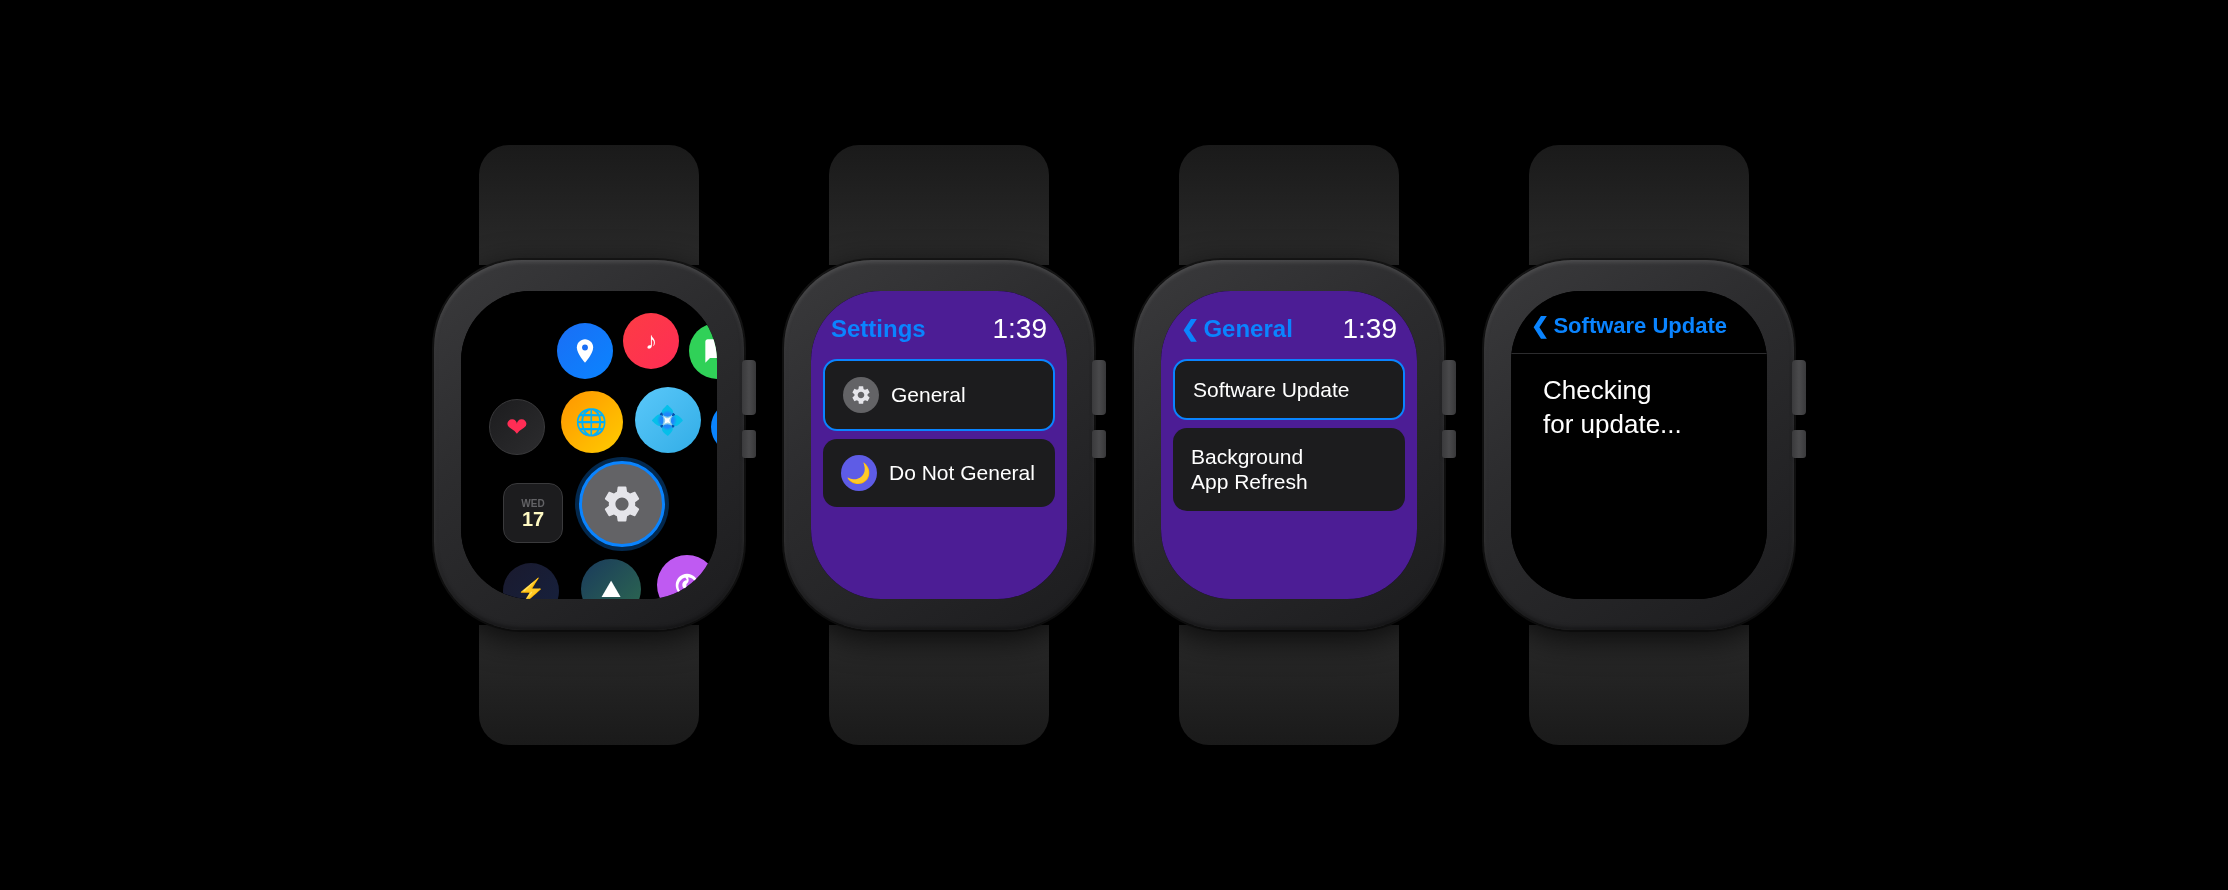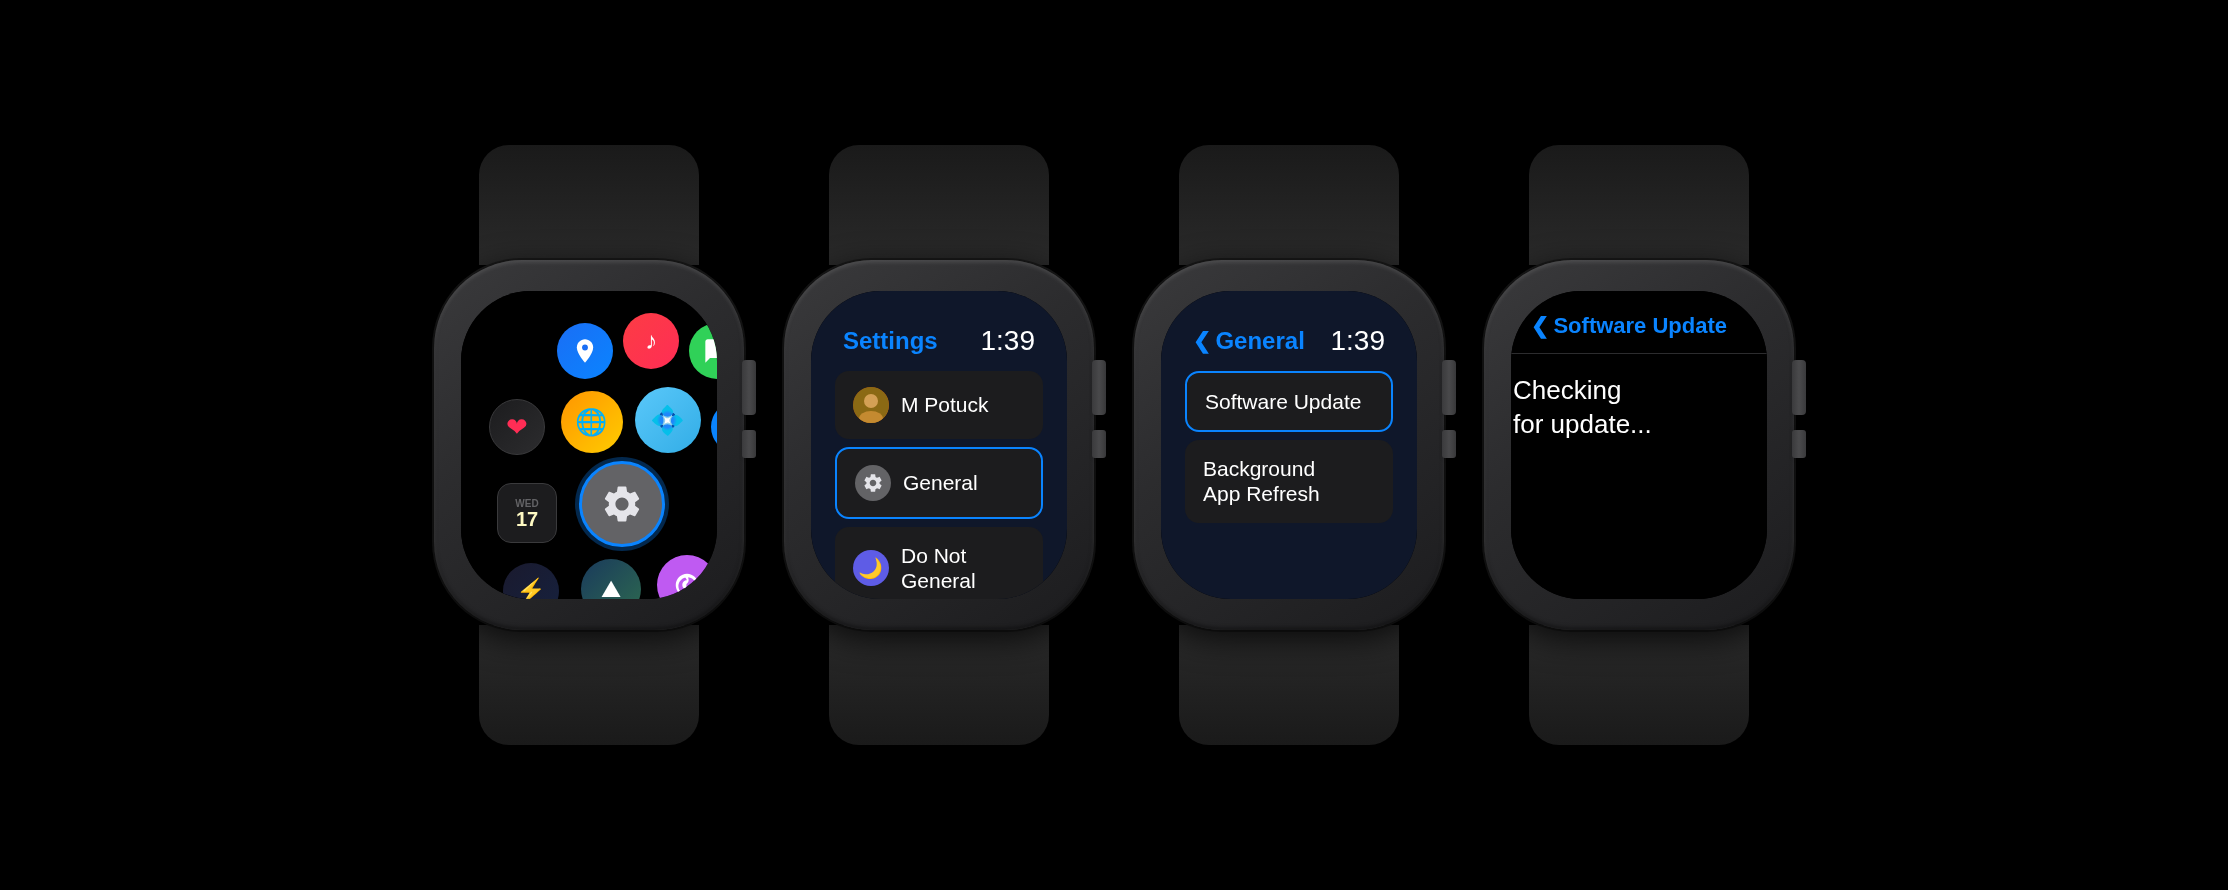--- a/index.html
+++ b/index.html
@@ -101,22 +101,22 @@
       display: flex;
       align-items: center;
       justify-content: center;
       font-size: 22px;
     }
 
     
     .list-screen {
       width: 100%;
       height: 100%;
-      background: #0f172a;
-      padding: 12px;
+      background: #4c1d95;
+      padding: 0;
       overflow: hidden;
     }
 
     .screen-header {
       display: flex;
       justify-content: space-between;
       align-items: center;
       padding: 22px 20px 14px 20px;
     }
 
@@ -200,21 +200,21 @@
       background: #000;
       overflow: hidden;
     }
 
     .update-header {
       border-bottom: 1px solid #2c2c2e;
       padding: 22px 20px 14px 20px;
     }
 
     .update-content {
-      padding: 20px 2px;
+      padding: 20px 32px;
     }
 
     .update-text {
       color: #fff;
       font-size: 26px;
       font-weight: 300;
       line-height: 1.3;
     }
 
     
@@ -277,21 +277,21 @@
         </div>
 
         <div class="app-icon" style="width:66px;height:66px;left:174px;top:96px;background:linear-gradient(135deg,#5ac8fa,#32ade6);">
           <span style="font-size:28px;">💠</span>
         </div>
 
         <div class="app-icon" style="width:52px;height:52px;left:250px;top:110px;background:#0a84ff;">
           
         </div>
 
-        <div class="app-icon" style="width:60px;height:60px;left:36px;top:192px;background:#1c1c1e;border:1px solid #3a3a3c;flex-direction:column;border-radius:14px;">
+        <div class="app-icon" style="width:60px;height:60px;left:42px;top:192px;background:#1c1c1e;border:1px solid #3a3a3c;flex-direction:column;border-radius:14px;">
           <span style="color:#636366;font-size:10px;font-weight:600;text-transform:uppercase;">Wed</span>
           <span style="color:#fef9c3;font-size:20px;font-weight:700;line-height:1;">17</span>
         </div>
 
         <div style="position:absolute;width:86px;height:86px;left:118px;top:170px;background:#636366;border-radius:50%;display:flex;align-items:center;justify-content:center;border:3px solid #0a84ff;box-shadow:0 0 0 4px rgba(10,132,255,0.3);">
           <svg width="44" height="44" viewBox="0 0 24 24" fill="#e5e5ea">
               <path d="M19.14,12.94c0.04-0.3,0.06-0.61,0.06-0.94c0-0.32-0.02-0.64-0.07-0.94l2.03-1.58c0.18-0.14,0.23-0.41,0.12-0.61 l-1.92-3.32c-0.12-0.22-0.37-0.29-0.59-0.22l-2.39,0.96c-0.5-0.38-1.03-0.7-1.62-0.94L14.4,2.81c-0.04-0.24-0.24-0.41-0.48-0.41 h-3.84c-0.24,0-0.43,0.17-0.47,0.41L9.25,5.35C8.66,5.59,8.12,5.92,7.63,6.29L5.24,5.33c-0.22-0.08-0.47,0-0.59,0.22L2.74,8.87 C2.62,9.08,2.66,9.34,2.86,9.48l2.03,1.58C4.84,11.36,4.8,11.69,4.8,12s0.02,0.64,0.07,0.94l-2.03,1.58 c-0.18,0.14-0.23,0.41-0.12,0.61l1.92,3.32c0.12,0.22,0.37,0.29,0.59,0.22l2.39-0.96c0.5,0.38,1.03,0.7,1.62,0.94l0.36,2.54 c0.05,0.24,0.24,0.41,0.48,0.41h3.84c0.24,0,0.44-0.17,0.47-0.41l0.36-2.54c0.59-0.24,1.13-0.56,1.62-0.94l2.39,0.96 c0.22,0.08,0.47,0,0.59-0.22l1.92-3.32c0.12-0.22,0.07-0.47-0.12-0.61L19.14,12.94z M12,15.6c-1.98,0-3.6-1.62-3.6-3.6 s1.62-3.6,3.6-3.6s3.6,1.62,3.6,3.6S13.98,15.6,12,15.6z"></path>
             </svg>
         </div>
 
@@ -320,30 +320,20 @@
     <div class="crown"></div>
     <div class="button-side"></div>
     <div class="watch-screen">
       <div class="list-screen">
         <div class="screen-header">
           <span class="screen-title">Settings</span>
           <span class="screen-time">1:39</span>
         </div>
         <div class="list-items">
 
-          <div class="list-item">
-            <div class="avatar-circle">
-              <svg width="36" height="36" viewBox="0 0 36 36">
-                  <circle cx="18" cy="18" r="18" fill="#8B6914"></circle>
-                  <circle cx="18" cy="14" r="7" fill="#D4A055"></circle>
-                  <ellipse cx="18" cy="32" rx="12" ry="8" fill="#C48A30"></ellipse>
-                </svg>
-            </div>
-            <span class="list-item-text">M Potuck</span>
-          </div>
 
           <div class="list-item highlighted">
             <div class="list-item-icon gear">
               <svg width="22" height="22" viewBox="0 0 24 24" fill="#e5e5ea">
                   <path d="M19.14,12.94c0.04-0.3,0.06-0.61,0.06-0.94c0-0.32-0.02-0.64-0.07-0.94l2.03-1.58c0.18-0.14,0.23-0.41,0.12-0.61l-1.92-3.32c-0.12-0.22-0.37-0.29-0.59-0.22l-2.39,0.96c-0.5-0.38-1.03-0.7-1.62-0.94L14.4,2.81c-0.04-0.24-0.24-0.41-0.48-0.41h-3.84c-0.24,0-0.43,0.17-0.47,0.41L9.25,5.35C8.66,5.59,8.12,5.92,7.63,6.29L5.24,5.33c-0.22-0.08-0.47,0-0.59,0.22L2.74,8.87C2.62,9.08,2.66,9.34,2.86,9.48l2.03,1.58C4.84,11.36,4.8,11.69,4.8,12s0.02,0.64,0.07,0.94l-2.03,1.58c-0.18,0.14-0.23,0.41-0.12,0.61l1.92,3.32c0.12,0.22,0.37,0.29,0.59,0.22l2.39-0.96c0.5,0.38,1.03,0.7,1.62,0.94l0.36,2.54c0.05,0.24,0.24,0.41,0.48,0.41h3.84c0.24,0,0.44-0.17,0.47-0.41l0.36-2.54c0.59-0.24,1.13-0.56,1.62-0.94l2.39,0.96c0.22,0.08,0.47,0,0.59-0.22l1.92-3.32c0.12-0.22,0.07-0.47-0.12-0.61L19.14,12.94z M12,15.6c-1.98,0-3.6-1.62-3.6-3.6s1.62-3.6,3.6-3.6s3.6,1.62,3.6,3.6S13.98,15.6,12,15.6z"></path>
                 </svg>
             </div>
             <span class="list-item-text">General</span>
           </div>
 

